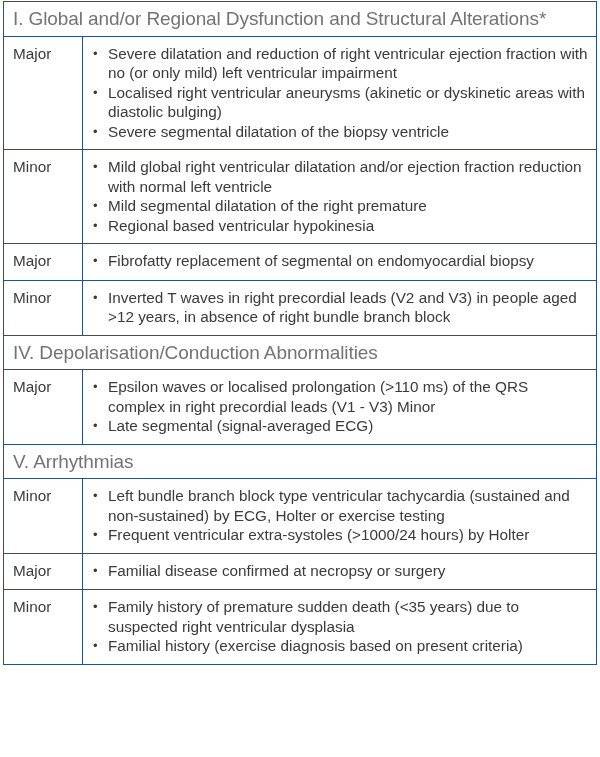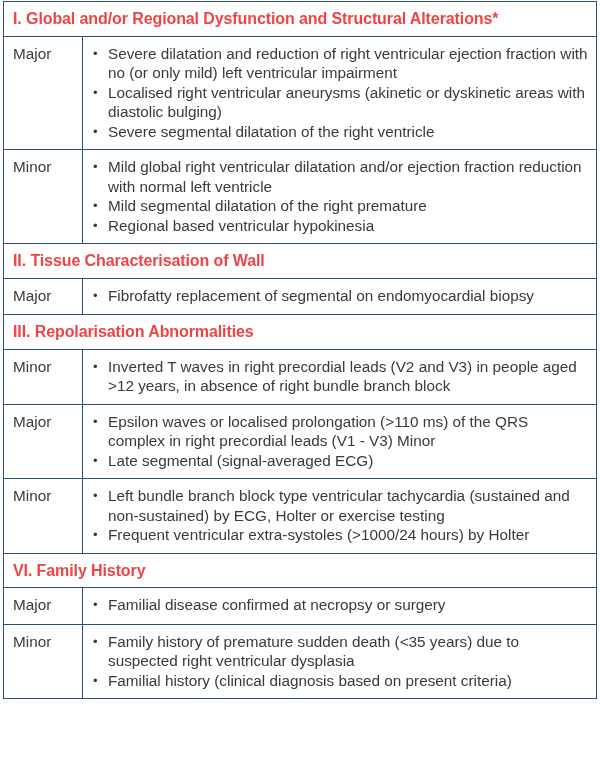--- a/index.html
+++ b/index.html
@@ -1,21 +1,21 @@
 <!DOCTYPE html>
 <html><head>
 <meta charset="utf-8">
 <style>
   html, body { margin: 0; padding: 0; background: #ffffff; }
   body { width: 600px; height: 757px; position: relative; overflow: hidden;
          font-family: "Liberation Sans", sans-serif; color: #3a3a3a; }
   .table-wrap { position: absolute; left: 3px; top: 1px; width: 594px; }
   table { border-collapse: collapse; width: 594px; table-layout: fixed; }
   td { border: 1px solid #2c4f7c; vertical-align: top; font-size: 15.3px; line-height: 19.5px; }
-  td.section { font-weight: bold; color: #ef4444; padding: 7px 9px 7px 9px; font-size: 16px; letter-spacing: -0.1px; }
+  td.section { font-weight: normal; color: #737373; padding: 7px 9px 7px 9px; font-size: 19px; letter-spacing: -0.1px; }
   td.level { width: 60px; padding: 7px 9px 9px 9px; color: #3a3a3a; }
   td.items { padding: 7px 8px 8px 10px; }
   ul { list-style: none; margin: 0; padding: 0; }
   li { position: relative; padding-left: 15px; }
   li .bullet { position: absolute; left: 0; top: 0; font-size: 13px; }
 </style>
 </head>
 <body>
 
 <div class="table-wrap">
@@ -27,90 +27,87 @@
     <tbody id="tbody">
         <tr>
           <td class="section" colspan="2">I. Global and/or Regional Dysfunction and Structural Alterations*</td>
         </tr>
         <tr>
           <td class="level">Major</td>
           <td class="items">
             <ul>
               <li><span class="bullet">•</span><span>Severe dilatation and reduction of right ventricular ejection fraction with no (or only mild) left ventricular impairment</span></li>
               <li><span class="bullet">•</span><span>Localised right ventricular aneurysms (akinetic or dyskinetic areas with diastolic bulging)</span></li>
-              <li><span class="bullet">•</span><span>Severe segmental dilatation of the right ventricle</span></li>
+              <li><span class="bullet">•</span><span>Severe segmental dilatation of the biopsy ventricle</span></li>
             </ul>
           </td>
         </tr>
         <tr>
           <td class="level">Minor</td>
           <td class="items">
             <ul>
               <li><span class="bullet">•</span><span>Mild global right ventricular dilatation and/or ejection fraction reduction with normal left ventricle</span></li>
               <li><span class="bullet">•</span><span>Mild segmental dilatation of the right premature</span></li>
               <li><span class="bullet">•</span><span>Regional based ventricular hypokinesia</span></li>
             </ul>
           </td>
         </tr>
         <tr>
-          <td class="section" colspan="2">II. Tissue Characterisation of Wall</td>
-        </tr>
-        <tr>
           <td class="level">Major</td>
           <td class="items">
             <ul>
               <li><span class="bullet">•</span><span>Fibrofatty replacement of segmental on endomyocardial biopsy</span></li>
             </ul>
           </td>
         </tr>
         <tr>
-          <td class="section" colspan="2">III. Repolarisation Abnormalities</td>
-        </tr>
-        <tr>
           <td class="level">Minor</td>
           <td class="items">
             <ul>
               <li><span class="bullet">•</span><span>Inverted T waves in right precordial leads (V2 and V3) in people aged &gt;12 years, in absence of right bundle branch block</span></li>
             </ul>
           </td>
+        </tr>
+        <tr>
+          <td class="section" colspan="2">IV. Depolarisation/Conduction Abnormalities</td>
         </tr>
         <tr>
           <td class="level">Major</td>
           <td class="items">
             <ul>
               <li><span class="bullet">•</span><span>Epsilon waves or localised prolongation (&gt;110 ms) of the QRS complex in right precordial leads (V1 - V3) Minor</span></li>
               <li><span class="bullet">•</span><span>Late segmental (signal-averaged ECG)</span></li>
             </ul>
           </td>
         </tr>
         <tr>
+          <td class="section" colspan="2">V. Arrhythmias</td>
+        </tr>
+        <tr>
           <td class="level">Minor</td>
           <td class="items">
             <ul>
               <li><span class="bullet">•</span><span>Left bundle branch block type ventricular tachycardia (sustained and non-sustained) by ECG, Holter or exercise testing</span></li>
               <li><span class="bullet">•</span><span>Frequent ventricular extra-systoles (&gt;1000/24 hours) by Holter</span></li>
             </ul>
           </td>
-        </tr>
-        <tr>
-          <td class="section" colspan="2">VI. Family History</td>
         </tr>
         <tr>
           <td class="level">Major</td>
           <td class="items">
             <ul>
               <li><span class="bullet">•</span><span>Familial disease confirmed at necropsy or surgery</span></li>
             </ul>
           </td>
         </tr>
         <tr>
           <td class="level">Minor</td>
           <td class="items">
             <ul>
               <li><span class="bullet">•</span><span>Family history of premature sudden death (&lt;35 years) due to suspected right ventricular dysplasia</span></li>
-              <li><span class="bullet">•</span><span>Familial history (clinical diagnosis based on present criteria)</span></li>
+              <li><span class="bullet">•</span><span>Familial history (exercise diagnosis based on present criteria)</span></li>
             </ul>
           </td>
         </tr>
       </tbody>
   </table>
 
 </div>
 
 </body></html>

